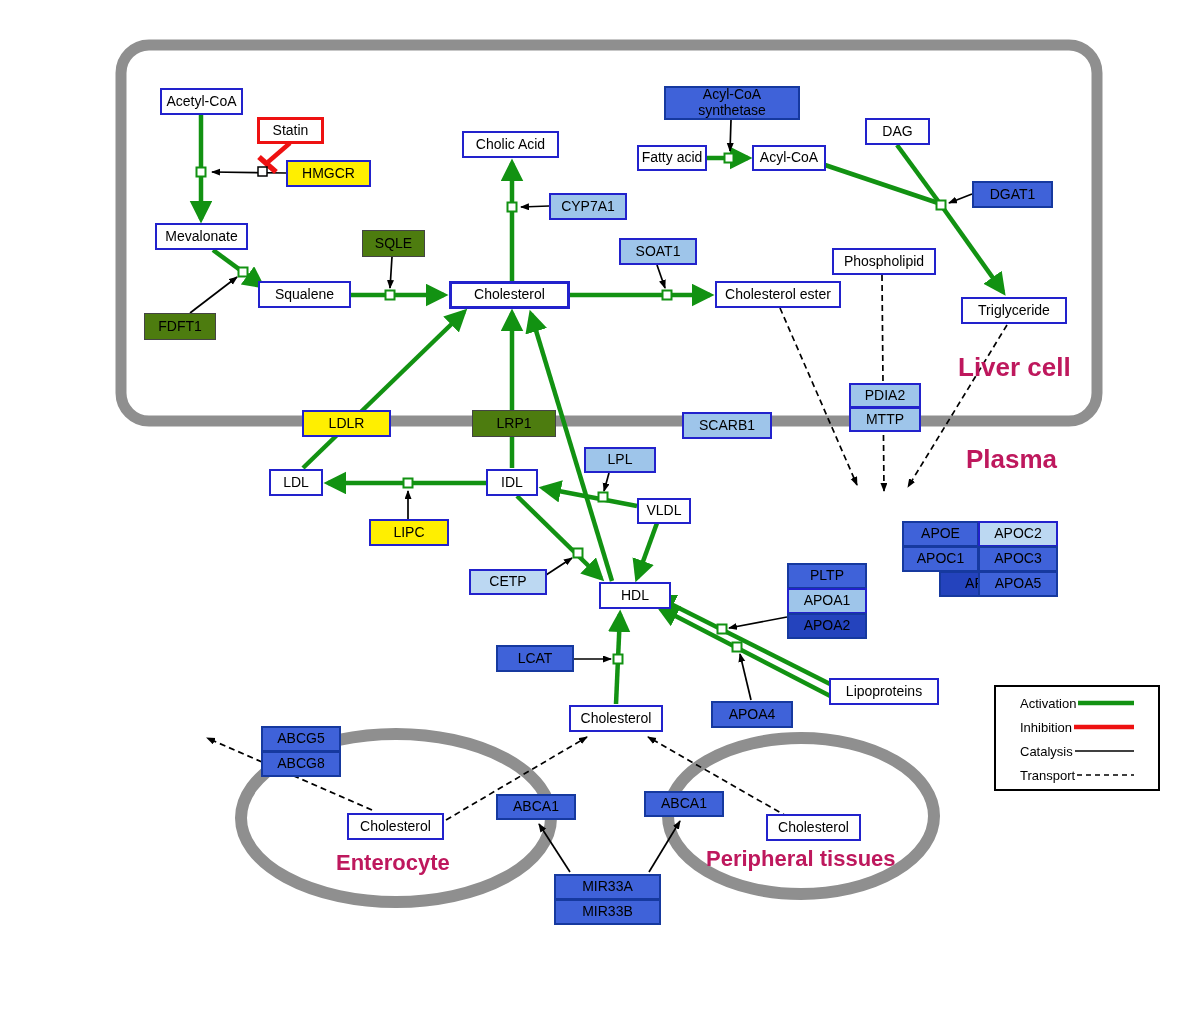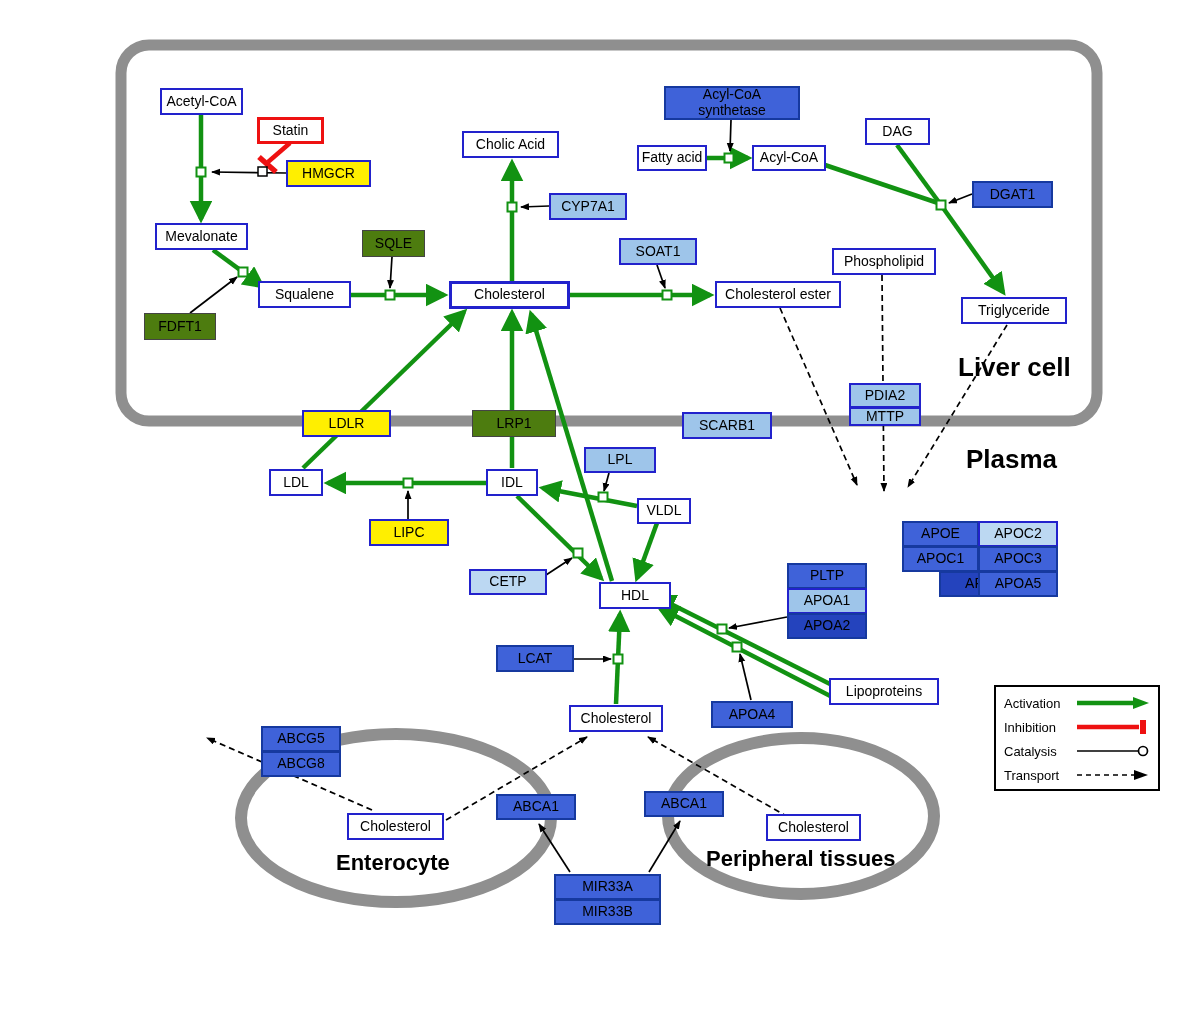--- a/index.html
+++ b/index.html
@@ -11,25 +11,25 @@
         background:#fff;border:2px solid #2222cc;padding:0 2px;}
   .metab{background:#fff;border:2px solid #2222cc;}
   .metab-main{border-width:3px;}
   .statin{border:3px solid #ee1111;}
   .gene-blue{background:#3f62d9;border:2px solid #16399f;}
   .gene-dark{background:#2443bd;border:2px solid #16399f;}
   .gene-light{background:#9ec5ea;border:2px solid #2222cc;}
   .gene-lighter{background:#bcd8f2;border:2px solid #2222cc;}
   .gene-yellow{background:#ffef00;border:2px solid #2222cc;}
   .gene-pale{background:#4d7c0f;border:1.5px solid #444;}
-  .comp-label{position:absolute;z-index:1;font-weight:bold;color:#000000;}
+  .comp-label{position:absolute;z-index:1;font-weight:bold;color:#be185d;}
   .lbl-big{font-size:26px;}
   .lbl-med{font-size:22px;}
   #legend{position:absolute;left:994px;top:685px;width:166px;height:106px;z-index:2;
-          background:#fff;border:2px solid #000;box-sizing:border-box;padding:4px 8px;}
+          background:#fff;border:2px solid #000;box-sizing:border-box;padding:4px 24px;}
   .leg-row{display:flex;justify-content:space-between;align-items:center;height:24px;}
   .leg-row span{font-size:13px;}
 </style>
 </head>
 <body>
 
 <svg id="edges" width="1200" height="1013">
   <defs>
     <marker id="ag" markerWidth="6" markerHeight="6" refX="4" refY="2.5" orient="auto" markerUnits="strokeWidth">
       <path d="M0,0 L5,2.5 L0,5 z" fill="#129212"></path>
@@ -133,21 +133,21 @@
 <div class="node gene-light" style="left:619px;top:238px;width:78px;height:27px">SOAT1</div>
 <div class="node metab" style="left:715px;top:281px;width:126px;height:27px">Cholesterol ester</div>
 <div class="node gene-blue" style="left:664px;top:86px;width:136px;height:34px">Acyl-CoA synthetase</div>
 <div class="node metab" style="left:637px;top:145px;width:70px;height:26px">Fatty acid</div>
 <div class="node metab" style="left:752px;top:145px;width:74px;height:26px">Acyl-CoA</div>
 <div class="node metab" style="left:865px;top:118px;width:65px;height:27px">DAG</div>
 <div class="node gene-blue" style="left:972px;top:181px;width:81px;height:27px">DGAT1</div>
 <div class="node metab" style="left:832px;top:248px;width:104px;height:27px">Phospholipid</div>
 <div class="node metab" style="left:961px;top:297px;width:106px;height:27px">Triglyceride</div>
 <div class="node gene-light" style="left:849px;top:383px;width:72px;height:25px">PDIA2</div>
-<div class="node gene-light" style="left:849px;top:407px;width:72px;height:19px">MTTP</div>
+<div class="node gene-light" style="left:849px;top:407px;width:72px;height:25px">MTTP</div>
 
 <div class="node gene-yellow" style="left:302px;top:410px;width:89px;height:27px">LDLR</div>
 <div class="node gene-pale" style="left:472px;top:410px;width:84px;height:27px">LRP1</div>
 <div class="node gene-light" style="left:682px;top:412px;width:90px;height:27px">SCARB1</div>
 
 <div class="node metab" style="left:269px;top:469px;width:54px;height:27px">LDL</div>
 <div class="node metab" style="left:486px;top:469px;width:52px;height:27px">IDL</div>
 <div class="node gene-light" style="left:584px;top:447px;width:72px;height:26px">LPL</div>
 <div class="node metab" style="left:637px;top:498px;width:54px;height:26px">VLDL</div>
 <div class="node gene-yellow" style="left:369px;top:519px;width:80px;height:27px">LIPC</div>

